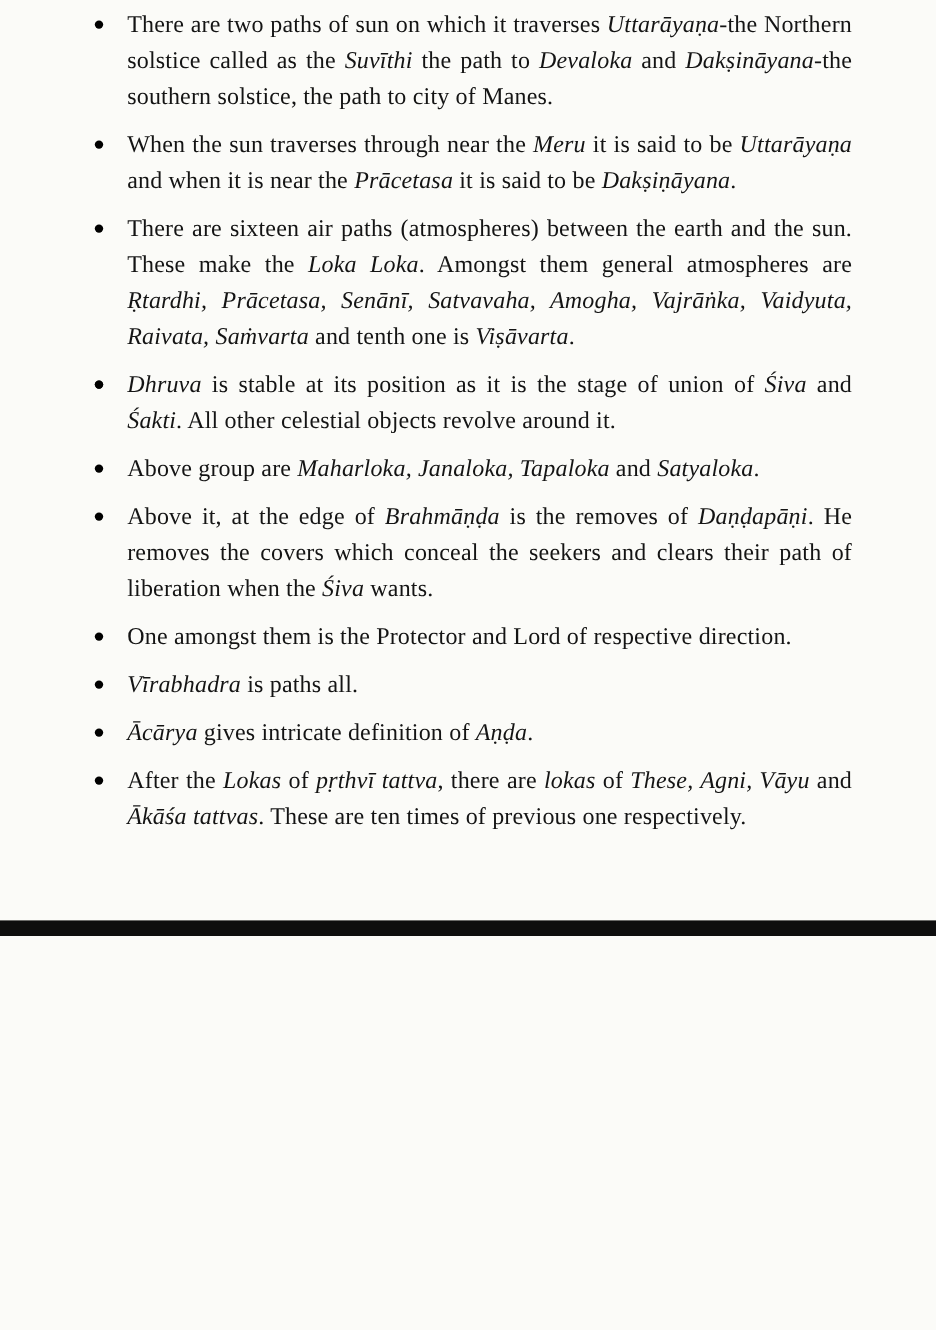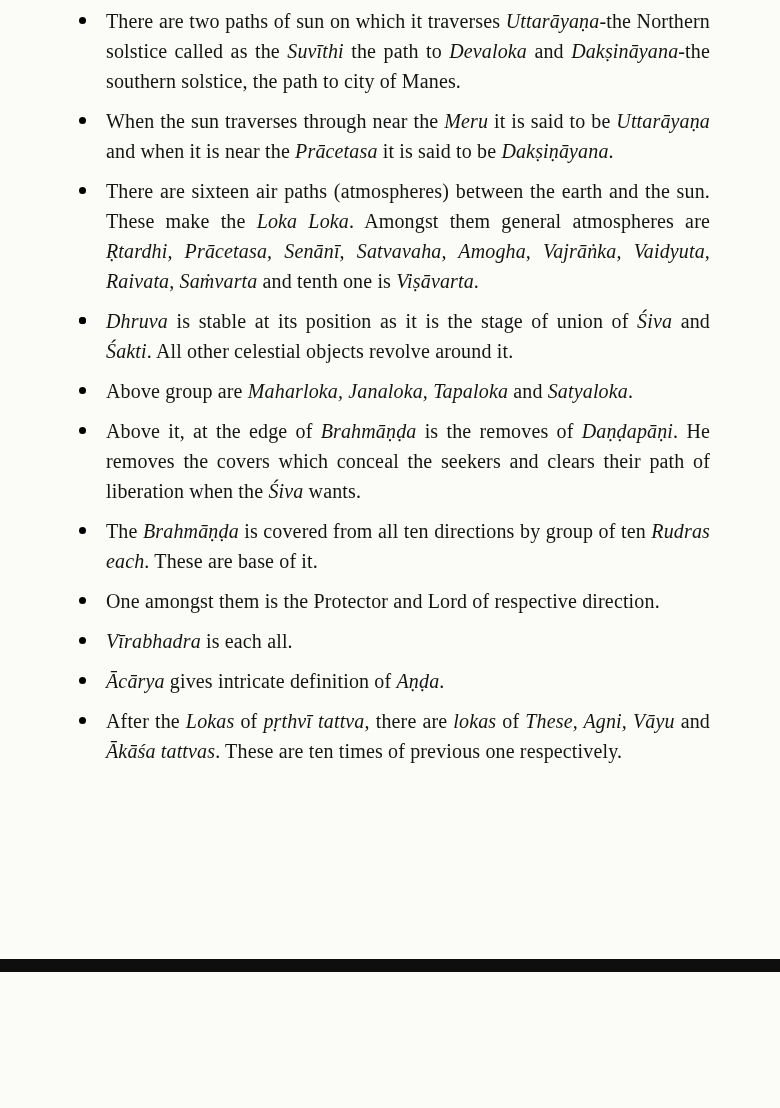--- a/index.html
+++ b/index.html
@@ -8,21 +8,21 @@
     height: 1108px;
     background: #fbfbf8;
     overflow: hidden;
     position: relative;
     font-family: "Liberation Serif", "DejaVu Serif", serif;
     color: #141414;
   }
   .page {
     box-sizing: border-box;
     width: 780px;
-    height: 972px;
+    height: 780px;
     padding: 6px 70px 0 72px;
     position: relative;
   }
   ul.bullet-list {
     list-style: none;
     margin: 0;
     padding: 0;
   }
   li.bullet-item {
     position: relative;
@@ -84,33 +84,29 @@
   <li class="bullet-item">
     <span class="dot"></span>
     <span class="text"><span>Above group are </span><em>Maharloka, Janaloka, Tapaloka</em><span> and </span><em>Satyaloka</em><span>.</span></span>
   </li>
 
   <li class="bullet-item">
     <span class="dot"></span>
     <span class="text"><span>Above it, at the edge of </span><em>Brahmāṇḍa</em><span> is the removes of </span><em>Daṇḍapāṇi</em><span>. He removes the covers which conceal the seekers and clears their path of liberation when the </span><em>Śiva</em><span> wants.</span></span>
   </li>
 
-  <li class="bullet-item">
-    <span class="dot"></span>
-    <span class="text"><span>The </span><em>Brahmāṇḍa</em><span> is covered from all ten directions by group of ten </span><em>Rudras each</em><span>. These are base of it.</span></span>
-  </li>
 
   <li class="bullet-item">
     <span class="dot"></span>
     <span class="text"><span>One amongst them is the Protector and Lord of respective direction.</span></span>
   </li>
 
   <li class="bullet-item">
     <span class="dot"></span>
-    <span class="text"><em>Vīrabhadra</em><span> is each all.</span></span>
+    <span class="text"><em>Vīrabhadra</em><span> is paths all.</span></span>
   </li>
 
   <li class="bullet-item">
     <span class="dot"></span>
     <span class="text"><em>Ācārya</em><span> gives intricate definition of </span><em>Aṇḍa</em><span>.</span></span>
   </li>
 
   <li class="bullet-item">
     <span class="dot"></span>
     <span class="text"><span>After the </span><em>Lokas</em><span> of </span><em>pṛthvī tattva</em><span>, there are </span><em>lokas</em><span> of </span><em>These, Agni, Vāyu</em><span> and </span><em>Ākāśa tattvas</em><span>. These are ten times of previous one respectively.</span></span>

